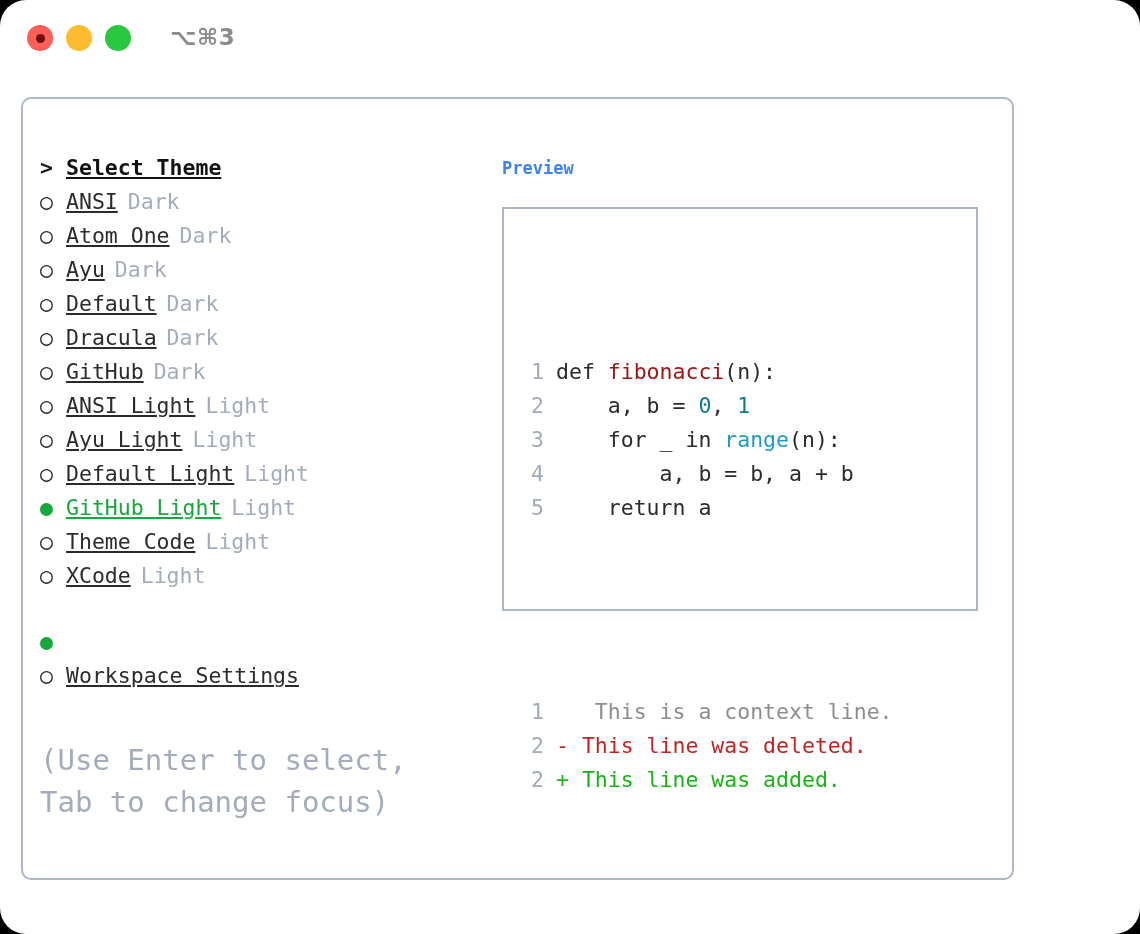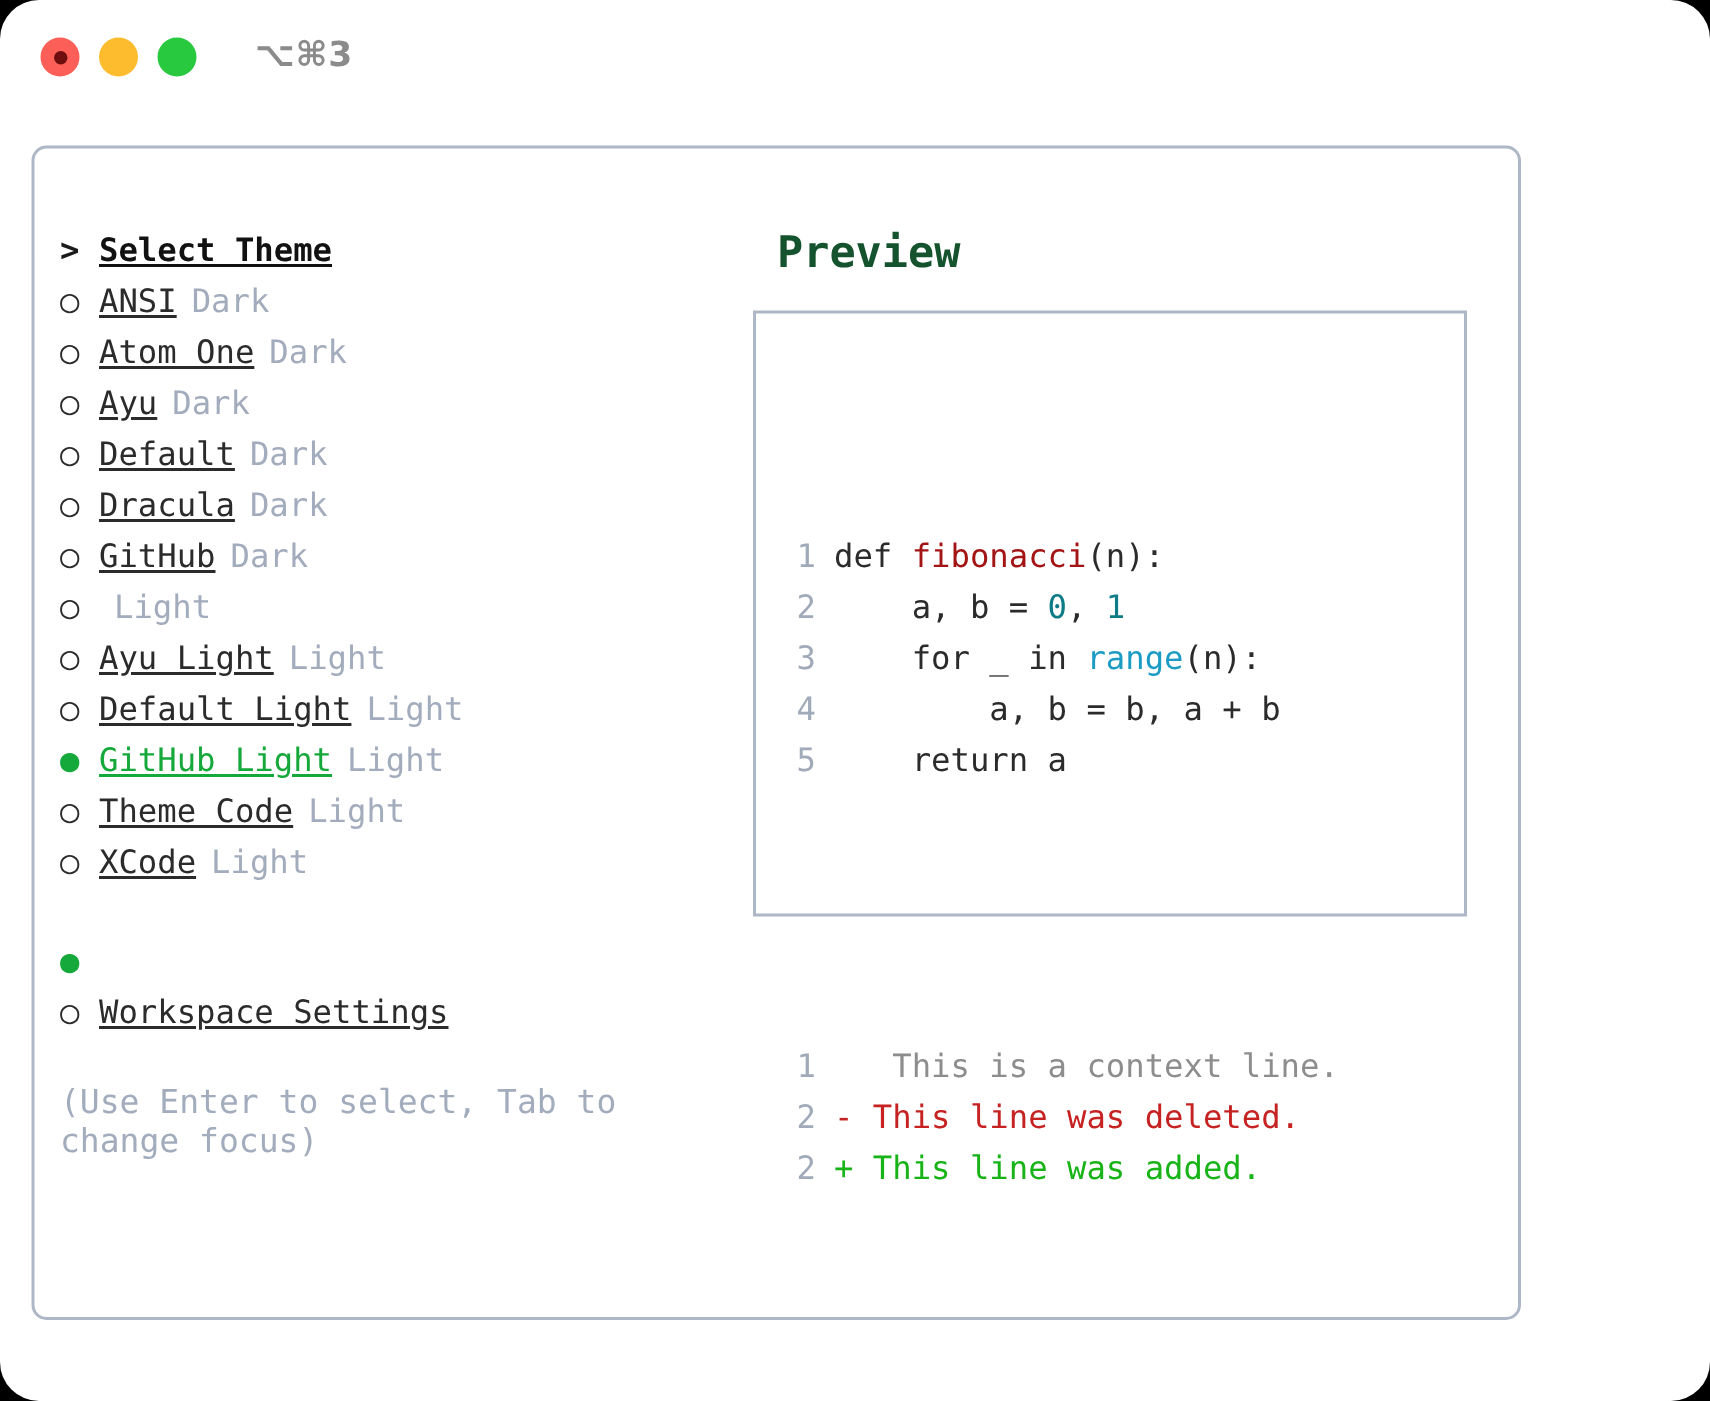--- a/index.html
+++ b/index.html
@@ -122,40 +122,40 @@
   .row-label.header { font-weight: 700; color: #111111; }
   .row-label.selected { color: #15a83a; }
   .row-tag {
     color: #a3acbc;
     margin-left: 10px;
   }
 
   .section-gap { height: 32px; }
 
   .hint {
-    margin-top: 30px;
-    font-size: 22px;
-    line-height: 26px;
+    margin-top: 46px;
+    font-size: 29px;
+    line-height: 42px;
     color: #a3acbc;
     width: 418px;
   }
 
   
   .right-col {
     position: absolute;
     left: 479px;
     top: 52px;
     width: 500px;
   }
   .preview-title {
-    font-size: 29px;
+    font-size: 17px;
     font-weight: 700;
-    color: #14532d;
+    color: #3b82f6;
     line-height: 34px;
-    margin-left: 16px;
+    margin-left: 0px;
   }
   .preview-box {
     margin-top: 22px;
     width: 476px;
     height: 404px;
     border: 2px solid #aeb7c6;
     box-sizing: border-box;
     background: #ffffff;
     position: relative;
   }
@@ -237,20 +237,21 @@
               <span class="row-label">Dracula</span>
               <span class="row-tag">Dark</span>
             </div>
             <div class="list-row">
               <span class="marker radio-off">○</span>
               <span class="row-label">GitHub</span>
               <span class="row-tag">Dark</span>
             </div>
             <div class="list-row">
               <span class="marker radio-off">○</span>
+              <span class="row-label">ANSI Light</span>
               <span class="row-tag">Light</span>
             </div>
             <div class="list-row">
               <span class="marker radio-off">○</span>
               <span class="row-label">Ayu Light</span>
               <span class="row-tag">Light</span>
             </div>
             <div class="list-row">
               <span class="marker radio-off">○</span>
               <span class="row-label">Default Light</span>

